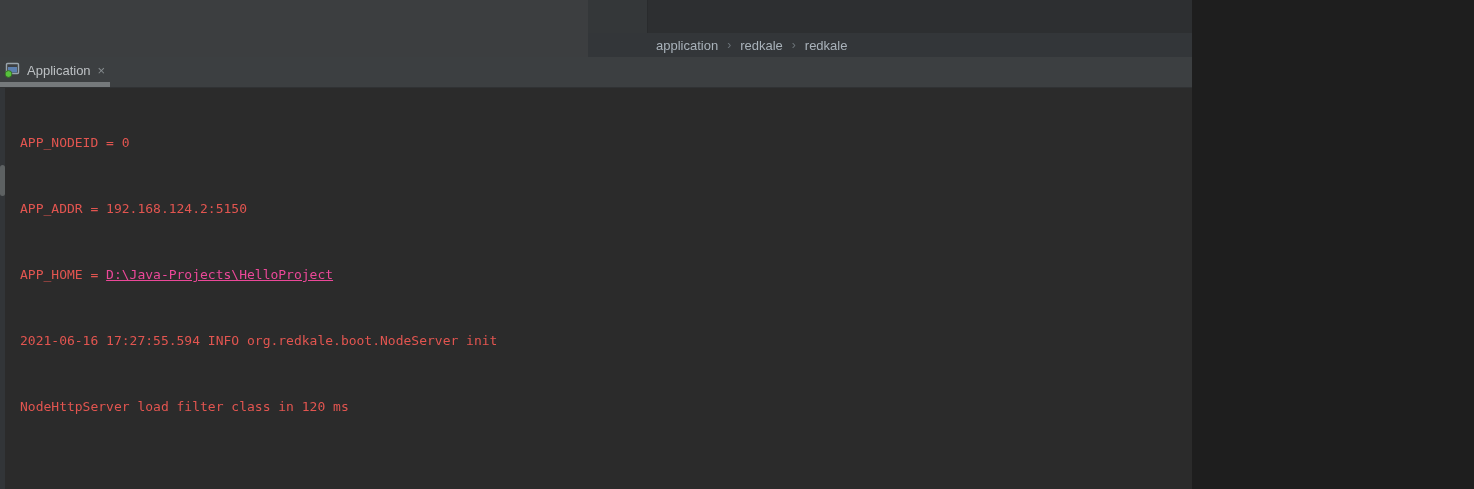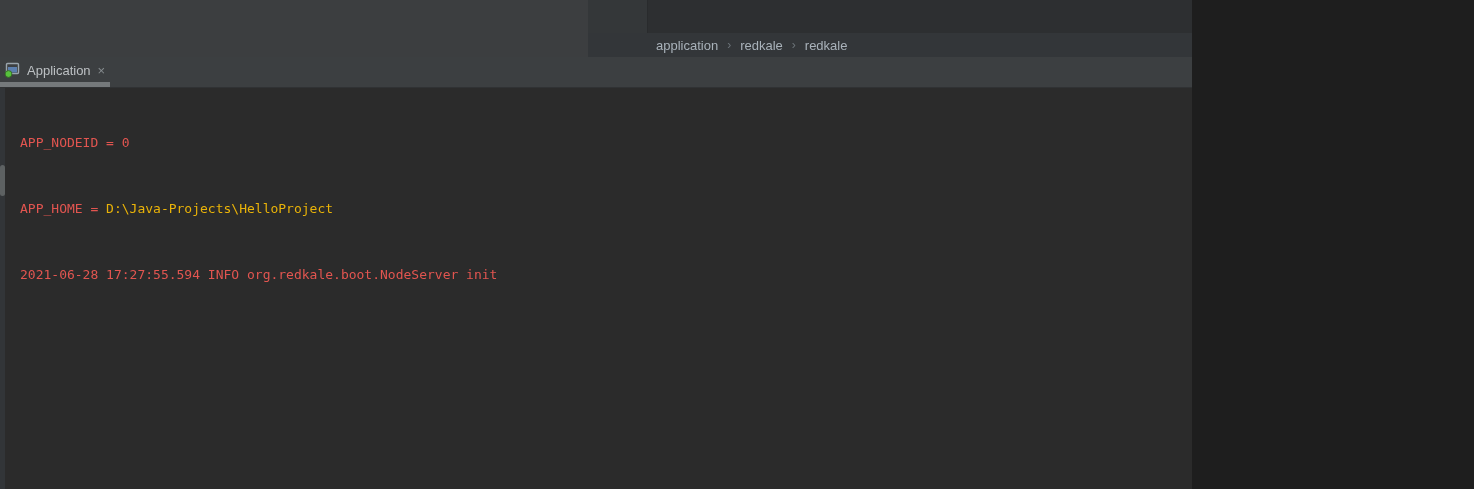--- a/index.html
+++ b/index.html
@@ -33,21 +33,21 @@
   
   .console { position:absolute; top:88px; left:0; right:0; bottom:0; background:#2b2b2b; }
   .console-scroll-strip { position:absolute; left:0; top:0; width:5px; height:100%; background:#323538; }
   .console-scroll-thumb { position:absolute; left:0; top:77px; width:5px; height:31px; background:#5d6162; border-radius:3px; }
   .log {
     position:absolute; left:20px; top:0; right:0;
     font-family:"DejaVu Sans Mono", monospace; font-size:13px; line-height:22px;
     color:#e25550; white-space:pre;
   }
   .log-line { height:22px; }
-  .link { color:#eab308; cursor:pointer; }
+  .link { color:#ec4899; text-decoration:underline; cursor:pointer; }
 </style>
 </head>
 <body>
 
 <div class="root">
 
   <div class="editor-top">
     <div class="pane-left"></div>
     <div class="pane-right">
       <div class="pane-right-top">
@@ -77,22 +77,24 @@
     </div>
     <div class="tab-underline"></div>
   </div>
 
   <div class="console">
     <div class="console-scroll-strip">
       <div class="console-scroll-thumb"></div>
     </div>
     <div class="log">
       <div class="log-line">APP_NODEID = 0</div>
+      <div class="log-line">APP_ADDR = 192.168.124.2:5150</div>
       <div class="log-line"><span>APP_HOME = </span><a class="link">D:\Java-Projects\HelloProject</a></div>
-      <div class="log-line">2021-06-28 17:27:55.594 INFO org.redkale.boot.NodeServer init</div>
+      <div class="log-line">2021-06-16 17:27:55.594 INFO org.redkale.boot.NodeServer init</div>
+      <div class="log-line">NodeHttpServer load filter class in 120 ms</div>
       
       
       
       
       
       
       
       
       
       

